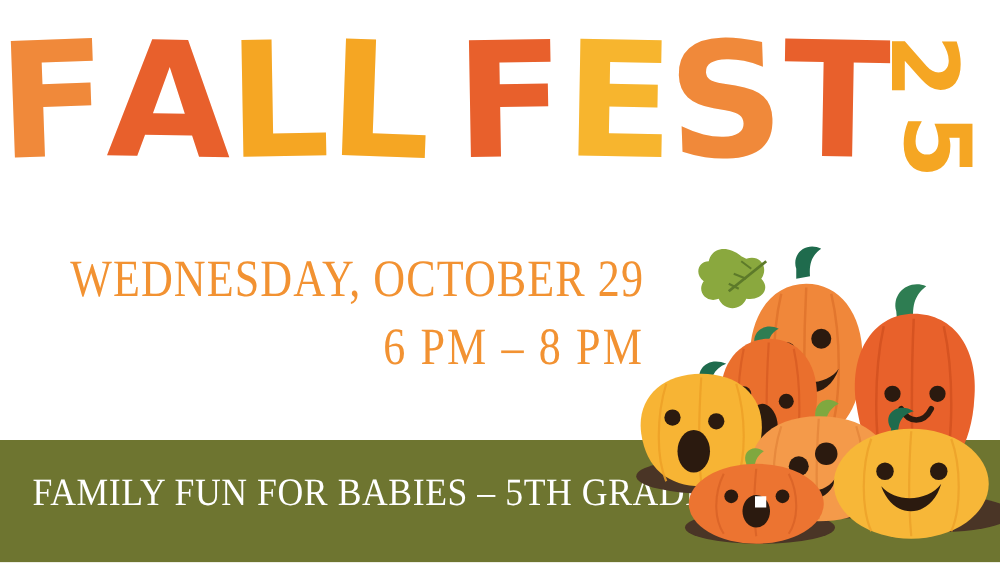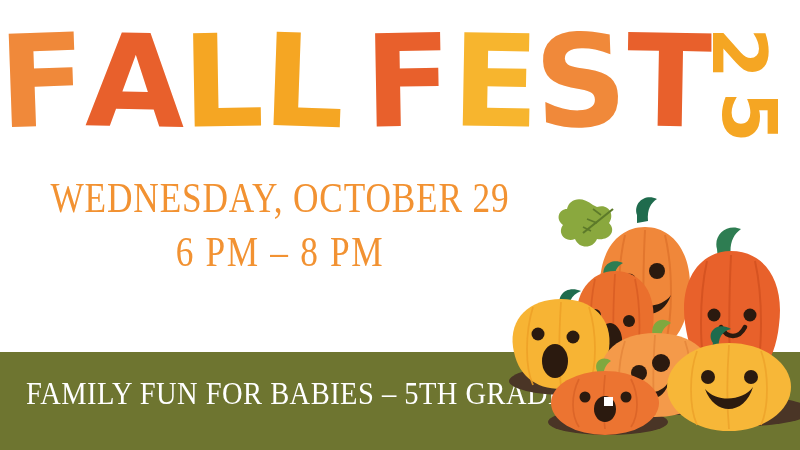--- a/index.html
+++ b/index.html
@@ -74,23 +74,23 @@
     -webkit-text-stroke: 3px #ffffff;
     paint-order: stroke fill;
   }
   #year-top  { left: 0px;  top: -2px; transform: rotate(90deg); transform-origin: 50% 50%; }
   #year-bot  { left: 10px; top: 62px; transform: rotate(90deg); transform-origin: 50% 50%; }
 
   
   #date-block {
     position: absolute;
     left: 0;
-    top: 172px;
+    top: 198px;
     width: 560px;
-    text-align: center;
+    text-align: right;
   }
   #event-date {
     font-family: "Liberation Serif", serif;
     font-size: 42px;
     line-height: 52px;
     letter-spacing: 1px;
     color: #f29232;
     font-weight: normal;
     white-space: nowrap;
     transform: scaleX(0.84);

